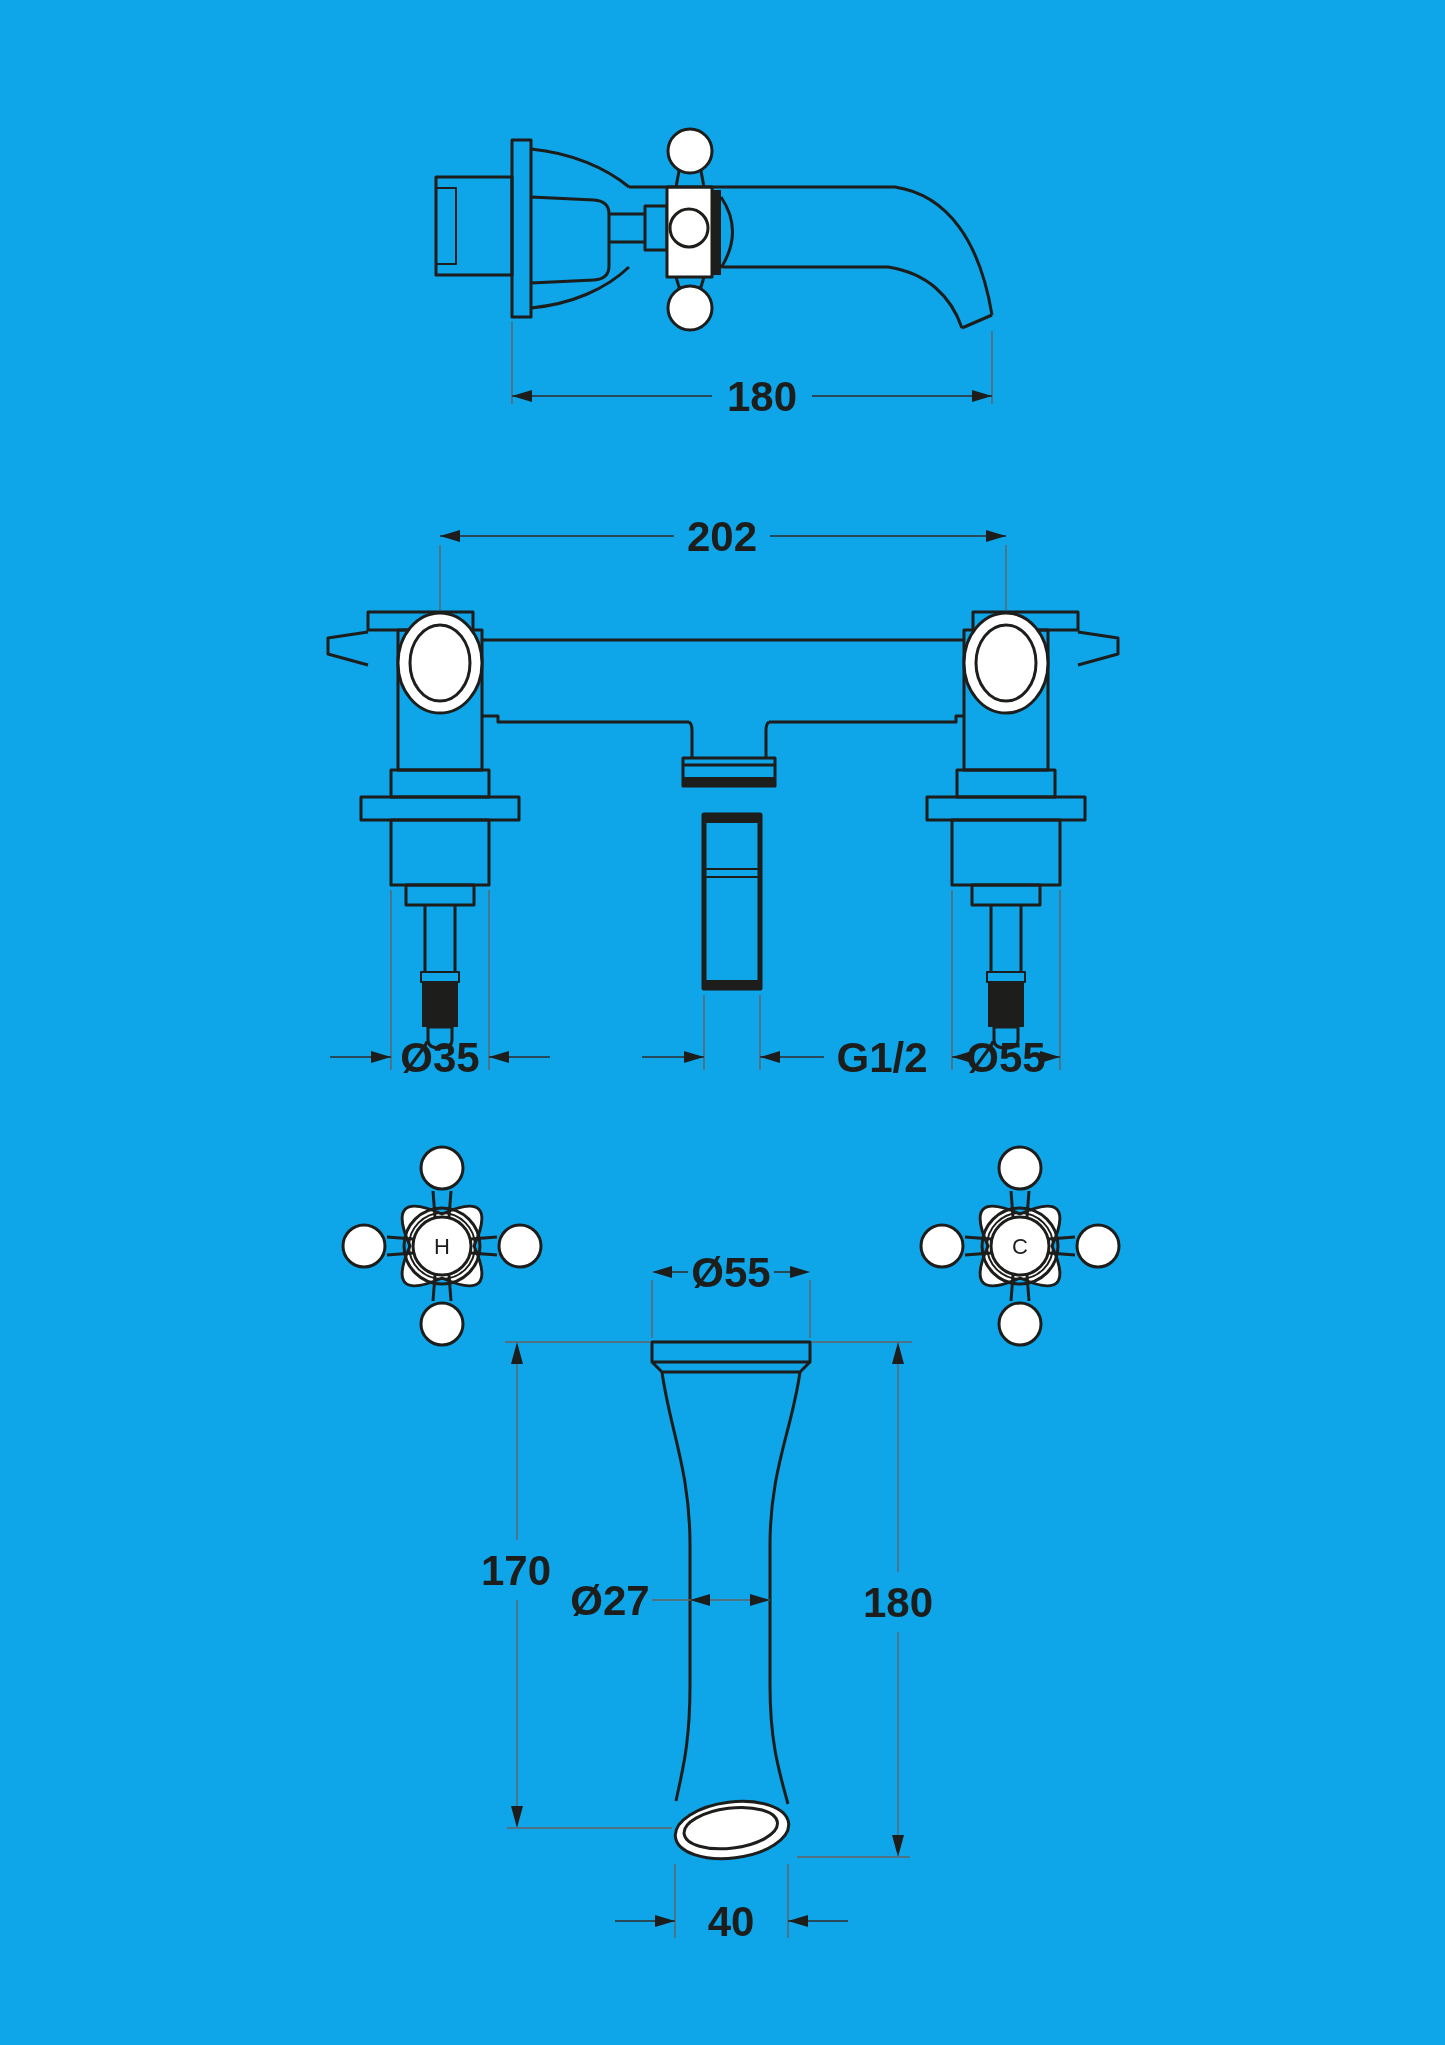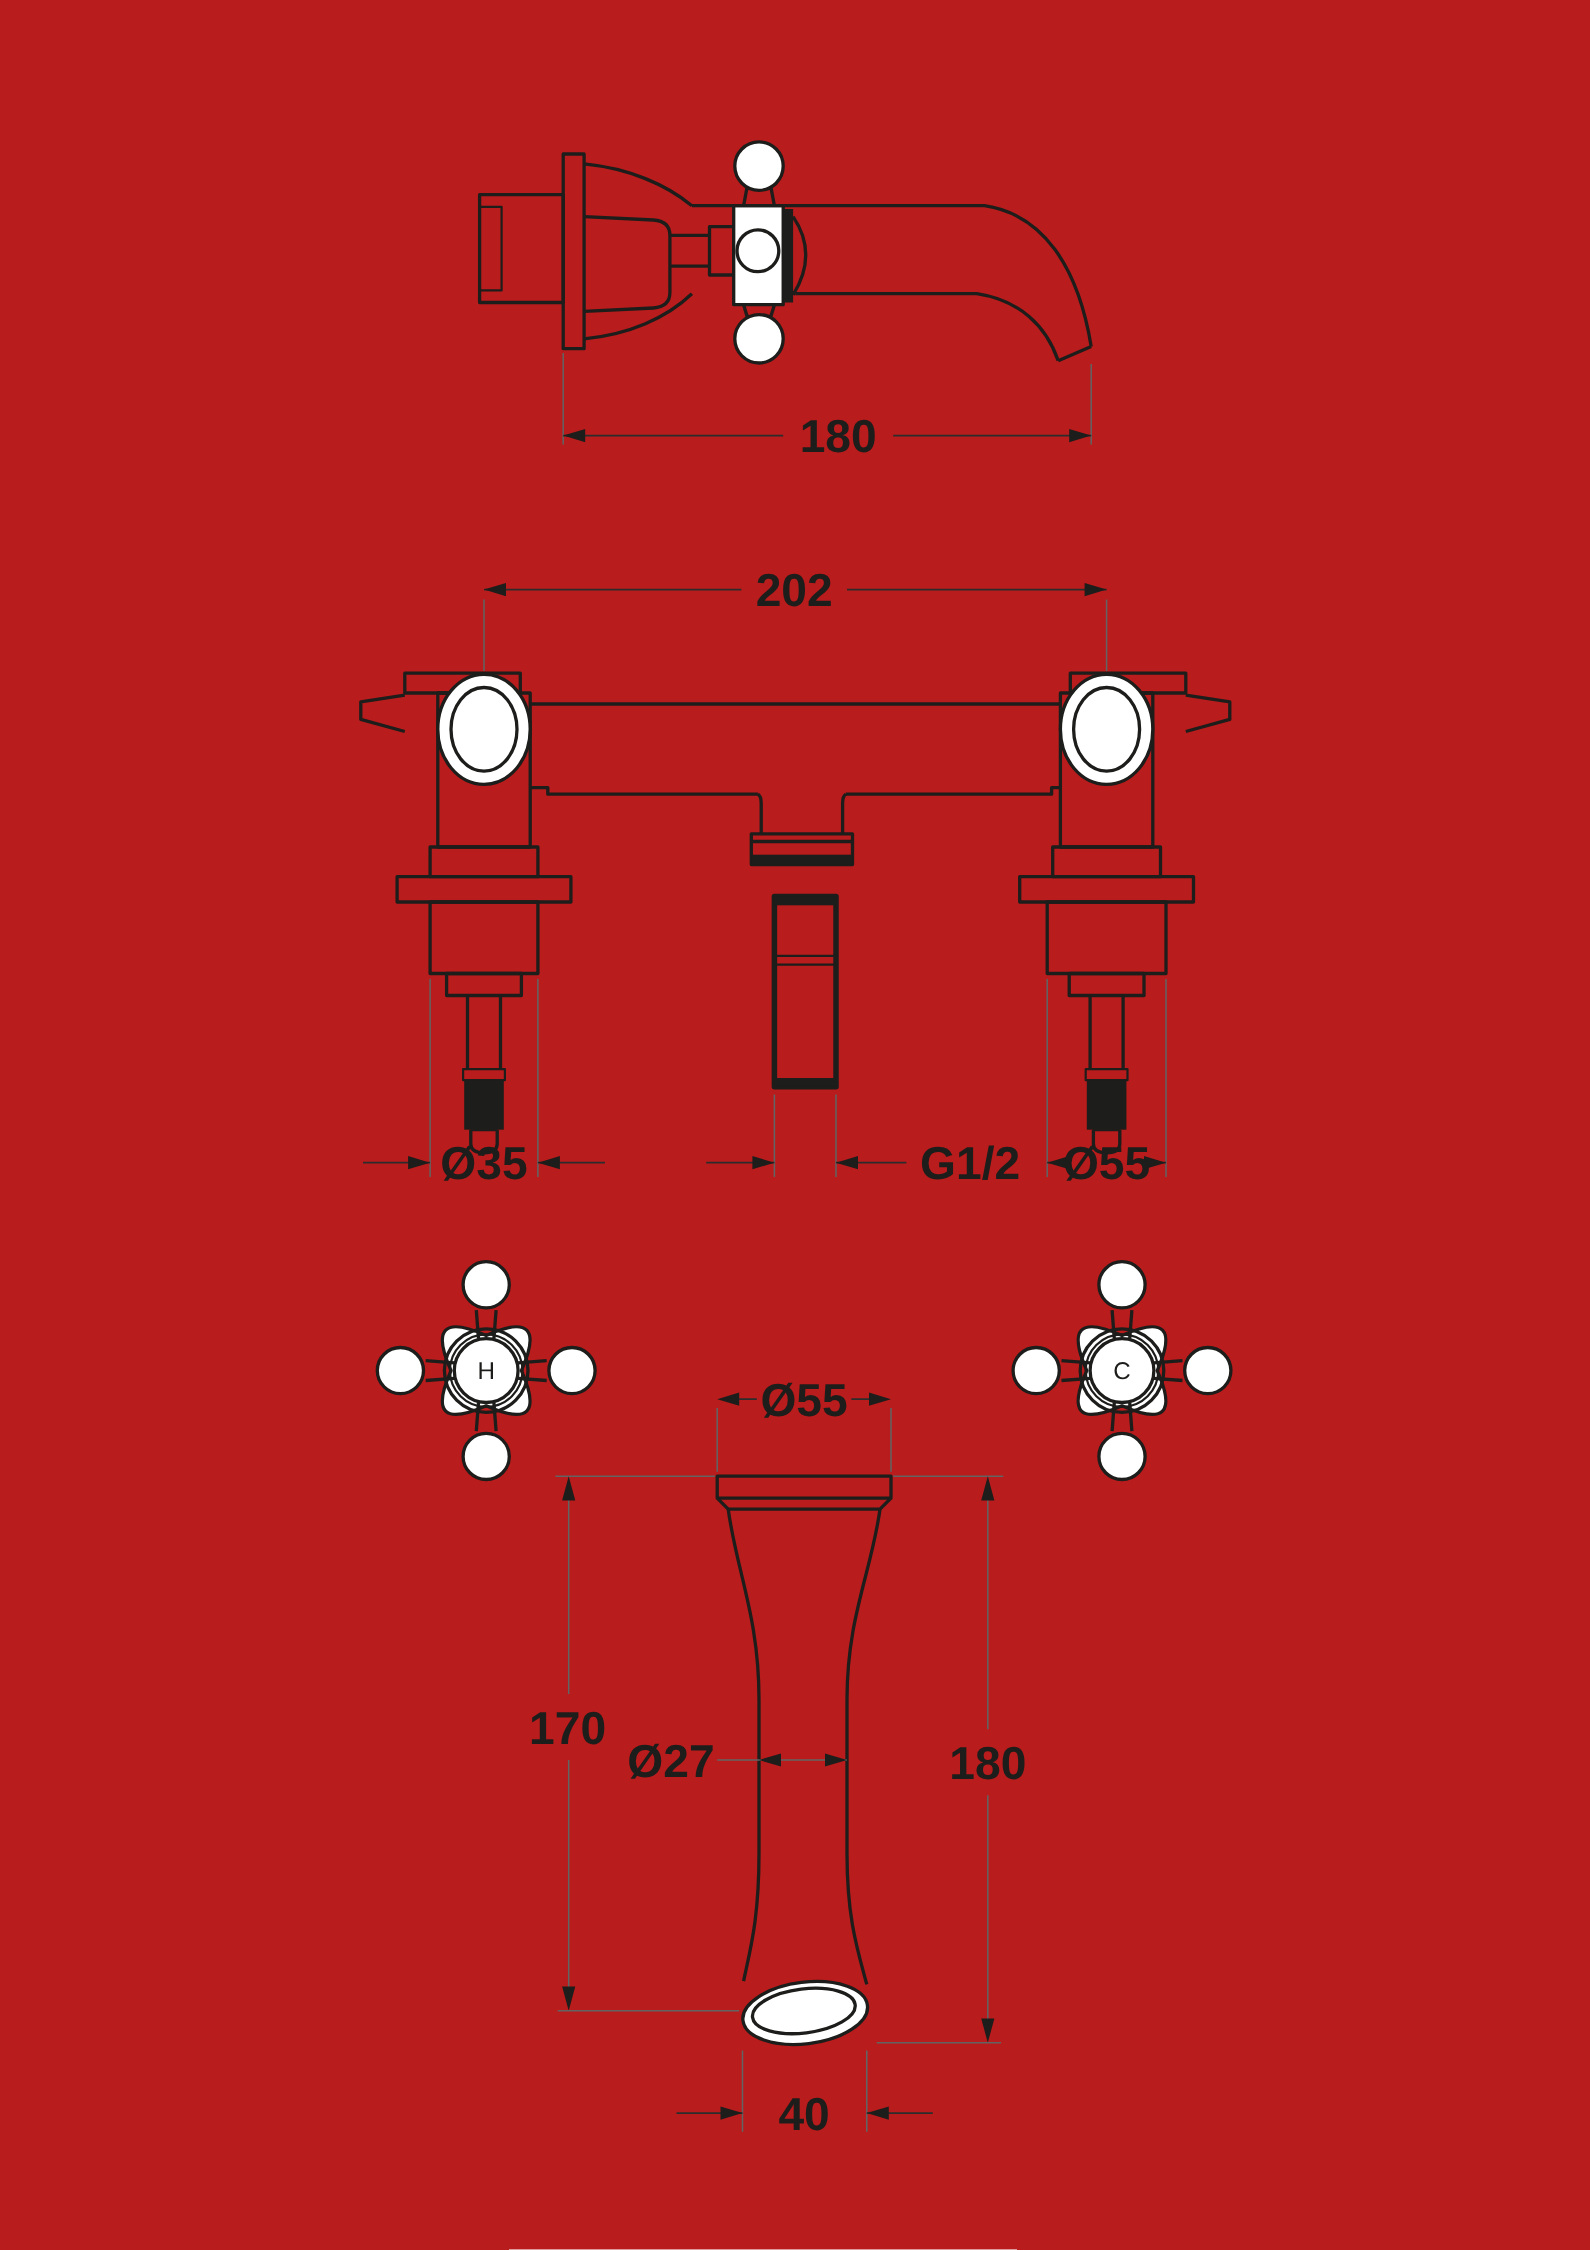--- a/index.html
+++ b/index.html
@@ -1,16 +1,16 @@
 <!DOCTYPE html>
 <html><head>
 <meta charset="utf-8">
 <style>
   html,body { margin:0; padding:0; background:#ffffff; }
-  .canvas { position:relative; width:1445px; height:2045px; background:#b91c1c; overflow:hidden;
+  .canvas { position:relative; width:1445px; height:2045px; background:#0ea5e9; overflow:hidden;
             font-family:"Liberation Sans", sans-serif; }
   svg { position:absolute; left:0; top:0; }
   .ln   { fill:none; stroke:#1d1d1b; stroke-width:3;   stroke-linejoin:round; stroke-linecap:butt; }
   .ln2  { fill:none; stroke:#1d1d1b; stroke-width:2;   stroke-linejoin:round; }
   .thick{ fill:none; stroke:#1d1d1b; stroke-width:5;   stroke-linejoin:round; }
   .fillw{ fill:#ffffff; }
   .dark { fill:#1d1d1b; stroke:none; }
   .thin { fill:none; stroke:#636363; stroke-width:1.4; }
   .dim  { fill:none; stroke:#2c2c2c; stroke-width:1.6; }
   .arr  { fill:#1d1d1b; stroke:none; }

